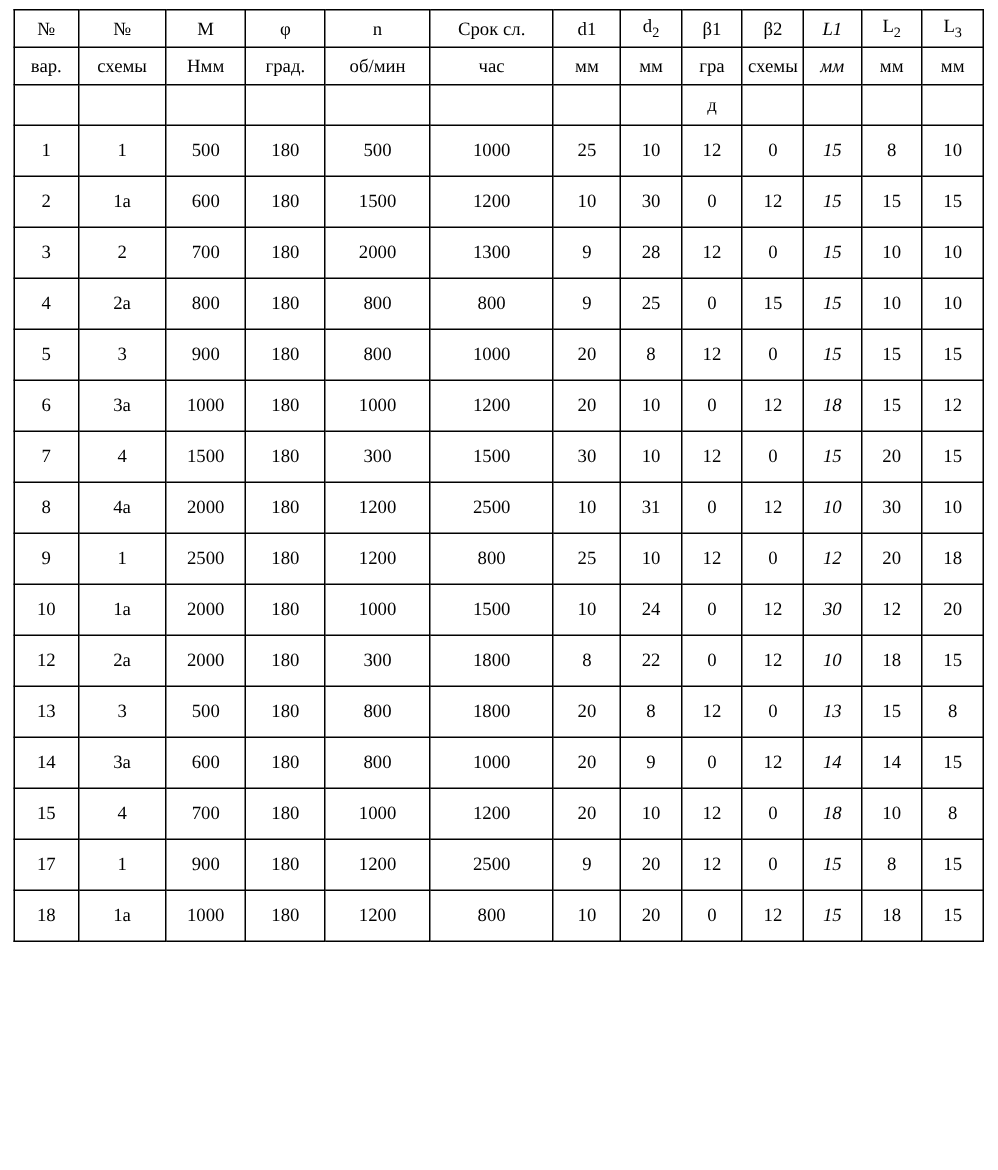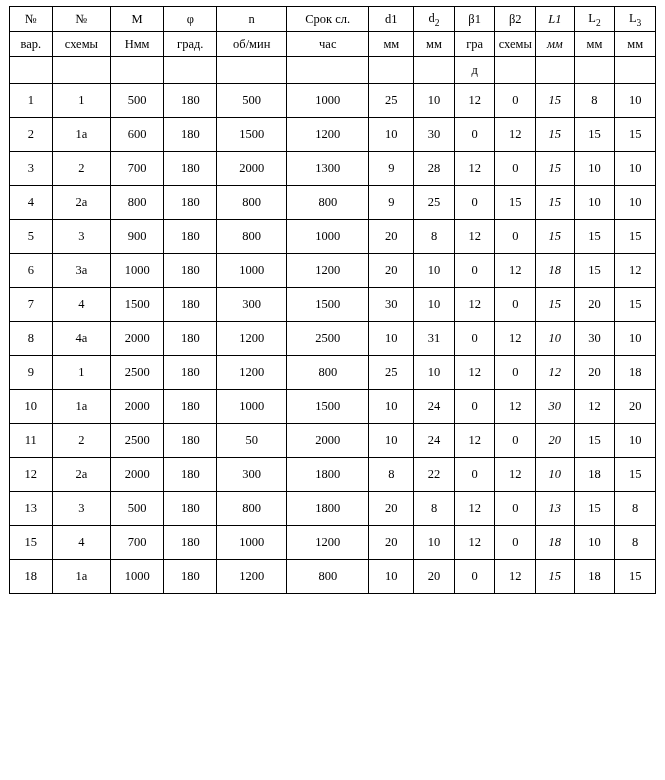--- a/index.html
+++ b/index.html
@@ -266,35 +266,20 @@
           <td class="c5">1500</td>
           <td class="c6">10</td>
           <td class="c7">24</td>
           <td class="c8">0</td>
           <td class="c9">12</td>
           <td class="c10">30</td>
           <td class="c11">12</td>
           <td class="c12">20</td>
         </tr>
         <tr class="body-row">
-          <td class="c0">11</td>
-          <td class="c1">2</td>
-          <td class="c2">2500</td>
-          <td class="c3">180</td>
-          <td class="c4">50</td>
-          <td class="c5">2000</td>
-          <td class="c6">10</td>
-          <td class="c7">24</td>
-          <td class="c8">12</td>
-          <td class="c9">0</td>
-          <td class="c10">20</td>
-          <td class="c11">15</td>
-          <td class="c12">10</td>
-        </tr>
-        <tr class="body-row">
           <td class="c0">12</td>
           <td class="c1">2а</td>
           <td class="c2">2000</td>
           <td class="c3">180</td>
           <td class="c4">300</td>
           <td class="c5">1800</td>
           <td class="c6">8</td>
           <td class="c7">22</td>
           <td class="c8">0</td>
           <td class="c9">12</td>
@@ -311,33 +296,63 @@
           <td class="c5">1800</td>
           <td class="c6">20</td>
           <td class="c7">8</td>
           <td class="c8">12</td>
           <td class="c9">0</td>
           <td class="c10">13</td>
           <td class="c11">15</td>
           <td class="c12">8</td>
         </tr>
         <tr class="body-row">
+          <td class="c0">14</td>
+          <td class="c1">3а</td>
+          <td class="c2">600</td>
+          <td class="c3">180</td>
+          <td class="c4">800</td>
+          <td class="c5">1000</td>
+          <td class="c6">20</td>
+          <td class="c7">9</td>
+          <td class="c8">0</td>
+          <td class="c9">12</td>
+          <td class="c10">14</td>
+          <td class="c11">14</td>
+          <td class="c12">15</td>
+        </tr>
+        <tr class="body-row">
           <td class="c0">15</td>
           <td class="c1">4</td>
           <td class="c2">700</td>
           <td class="c3">180</td>
           <td class="c4">1000</td>
           <td class="c5">1200</td>
           <td class="c6">20</td>
           <td class="c7">10</td>
           <td class="c8">12</td>
           <td class="c9">0</td>
           <td class="c10">18</td>
           <td class="c11">10</td>
           <td class="c12">8</td>
+        </tr>
+        <tr class="body-row">
+          <td class="c0">17</td>
+          <td class="c1">1</td>
+          <td class="c2">900</td>
+          <td class="c3">180</td>
+          <td class="c4">1200</td>
+          <td class="c5">2500</td>
+          <td class="c6">9</td>
+          <td class="c7">20</td>
+          <td class="c8">12</td>
+          <td class="c9">0</td>
+          <td class="c10">15</td>
+          <td class="c11">8</td>
+          <td class="c12">15</td>
         </tr>
         <tr class="body-row">
           <td class="c0">18</td>
           <td class="c1">1а</td>
           <td class="c2">1000</td>
           <td class="c3">180</td>
           <td class="c4">1200</td>
           <td class="c5">800</td>
           <td class="c6">10</td>
           <td class="c7">20</td>

